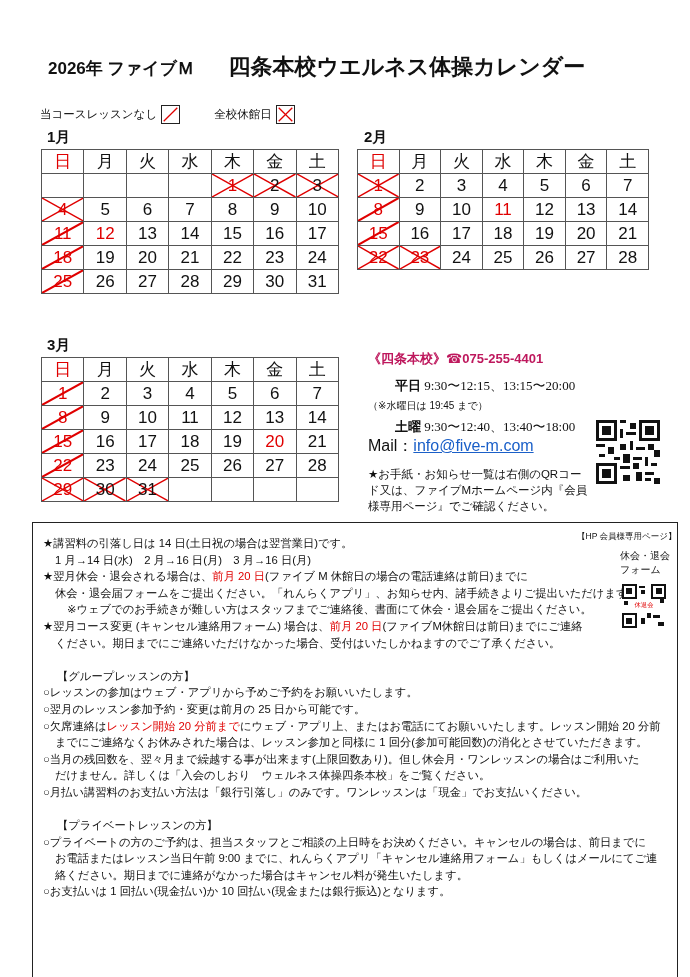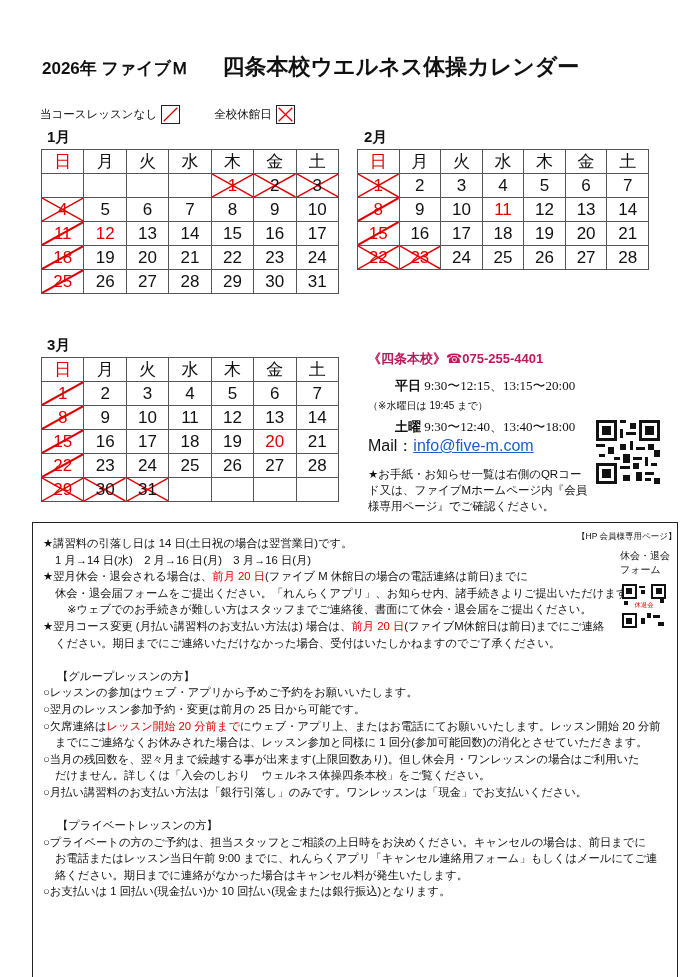--- a/index.html
+++ b/index.html
@@ -1,19 +1,19 @@
 <!DOCTYPE html>
 <html><head>
 <meta charset="utf-8">
 <style>
   * { box-sizing: border-box; margin: 0; padding: 0; }
   html, body { width: 690px; height: 977px; background: #ffffff; overflow: hidden; }
   body { position: relative; font-family: "Liberation Sans", "DejaVu Sans", sans-serif; color: #111; }
 
-  .title { position: absolute; top: 52px; left: 42px; white-space: nowrap; font-weight: bold; }
+  .title { position: absolute; top: 52px; left: 48px; white-space: nowrap; font-weight: bold; }
   .title .small { font-size: 17px; }
   .title .big { font-size: 22px; margin-left: 30px; }
 
   .legend { position: absolute; top: 105px; left: 40px; display: flex; align-items: center; font-size: 11.5px; white-space: nowrap; }
   .legend .box { width: 19px; height: 19px; border: 1.5px solid #222; margin-left: 4px; position: relative; }
   .legend .box svg { position: absolute; inset: 0; width: 100%; height: 100%; }
   .legend .gap { width: 34px; }
 
   .month-label { position: absolute; font-size: 15px; font-weight: bold; }
 
@@ -344,21 +344,21 @@
   </g>
 </svg>
 <div class="qr-caption" style="left:577px; top:531px;">【HP 会員様専用ページ】</div>
 
 <div class="notice" id="notice">
     <div class="line"><span class="">★講習料の引落し日は 14 日(土日祝の場合は翌営業日)です。</span></div>
     <div class="line indent"><span class="">1 月→14 日(水)　2 月→16 日(月)　3 月→16 日(月)</span></div>
     <div class="line"><span class="">★翌月休会・退会される場合は、</span><span class="hl">前月 20 日</span><span class="">(ファイブ M 休館日の場合の電話連絡は前日)までに</span></div>
     <div class="line indent"><span class="">休会・退会届フォームをご提出ください。「れんらくアプリ」、お知らせ内、諸手続きよりご提出いただけます。</span></div>
     <div class="line indent2"><span class="">※ウェブでのお手続きが難しい方はスタッフまでご連絡後、書面にて休会・退会届をご提出ください。</span></div>
-    <div class="line"><span class="">★翌月コース変更 (月払い講習料のお支払い方法は) 場合は、</span><span class="hl">前月 20 日</span><span class="">(ファイブM休館日は前日)までにご連絡</span></div>
+    <div class="line"><span class="">★翌月コース変更 (キャンセル連絡用フォーム) 場合は、</span><span class="hl">前月 20 日</span><span class="">(ファイブM休館日は前日)までにご連絡</span></div>
     <div class="line indent"><span class="">ください。期日までにご連絡いただけなかった場合、受付はいたしかねますのでご了承ください。</span></div>
     <div class="blank"></div>
     <div class="line section"><span class="">【グループレッスンの方】</span></div>
     <div class="line"><span class="">○レッスンの参加はウェブ・アプリから予めご予約をお願いいたします。</span></div>
     <div class="line"><span class="">○翌月のレッスン参加予約・変更は前月の 25 日から可能です。</span></div>
     <div class="line"><span class="">○欠席連絡は</span><span class="hl">レッスン開始 20 分前まで</span><span class="">にウェブ・アプリ上、またはお電話にてお願いいたします。レッスン開始 20 分前</span></div>
     <div class="line indent"><span class="">までにご連絡なくお休みされた場合は、レッスン参加と同様に 1 回分(参加可能回数)の消化とさせていただきます。</span></div>
     <div class="line"><span class="">○当月の残回数を、翌々月まで繰越する事が出来ます(上限回数あり)。但し休会月・ワンレッスンの場合はご利用いた</span></div>
     <div class="line indent"><span class="">だけません。詳しくは「入会のしおり　ウェルネス体操四条本校」をご覧ください。</span></div>
     <div class="line"><span class="">○月払い講習料のお支払い方法は「銀行引落し」のみです。ワンレッスンは「現金」でお支払いください。</span></div>

